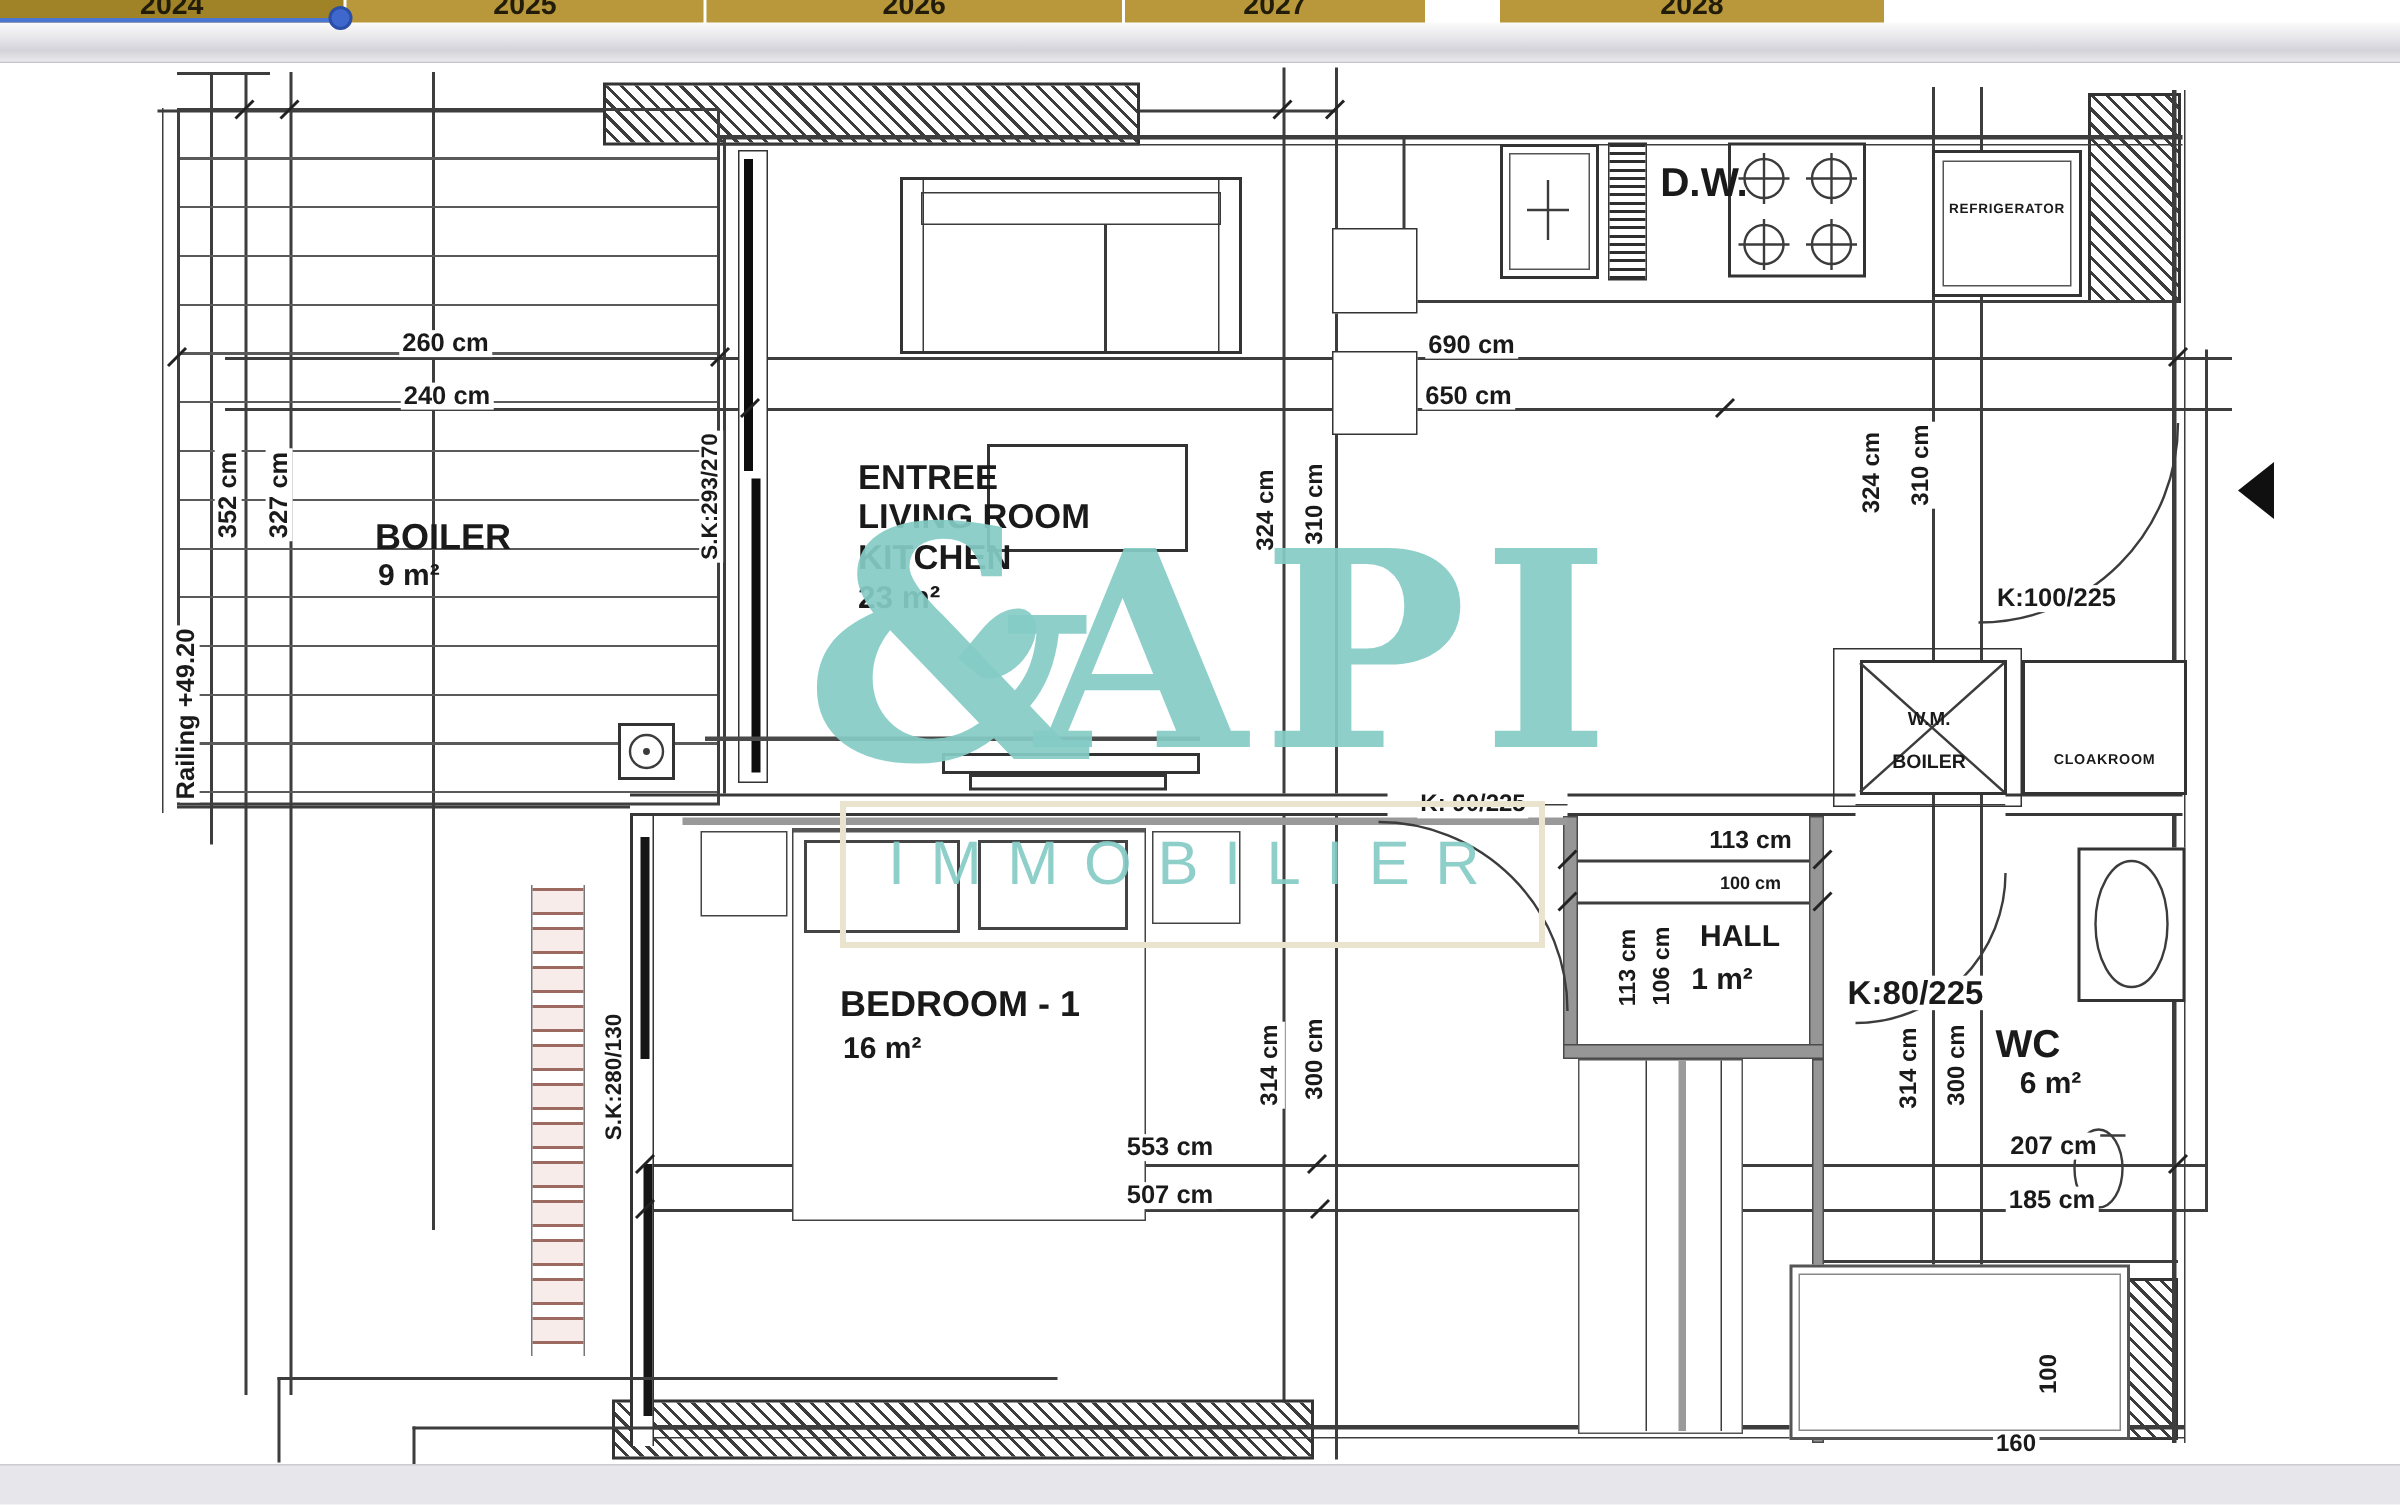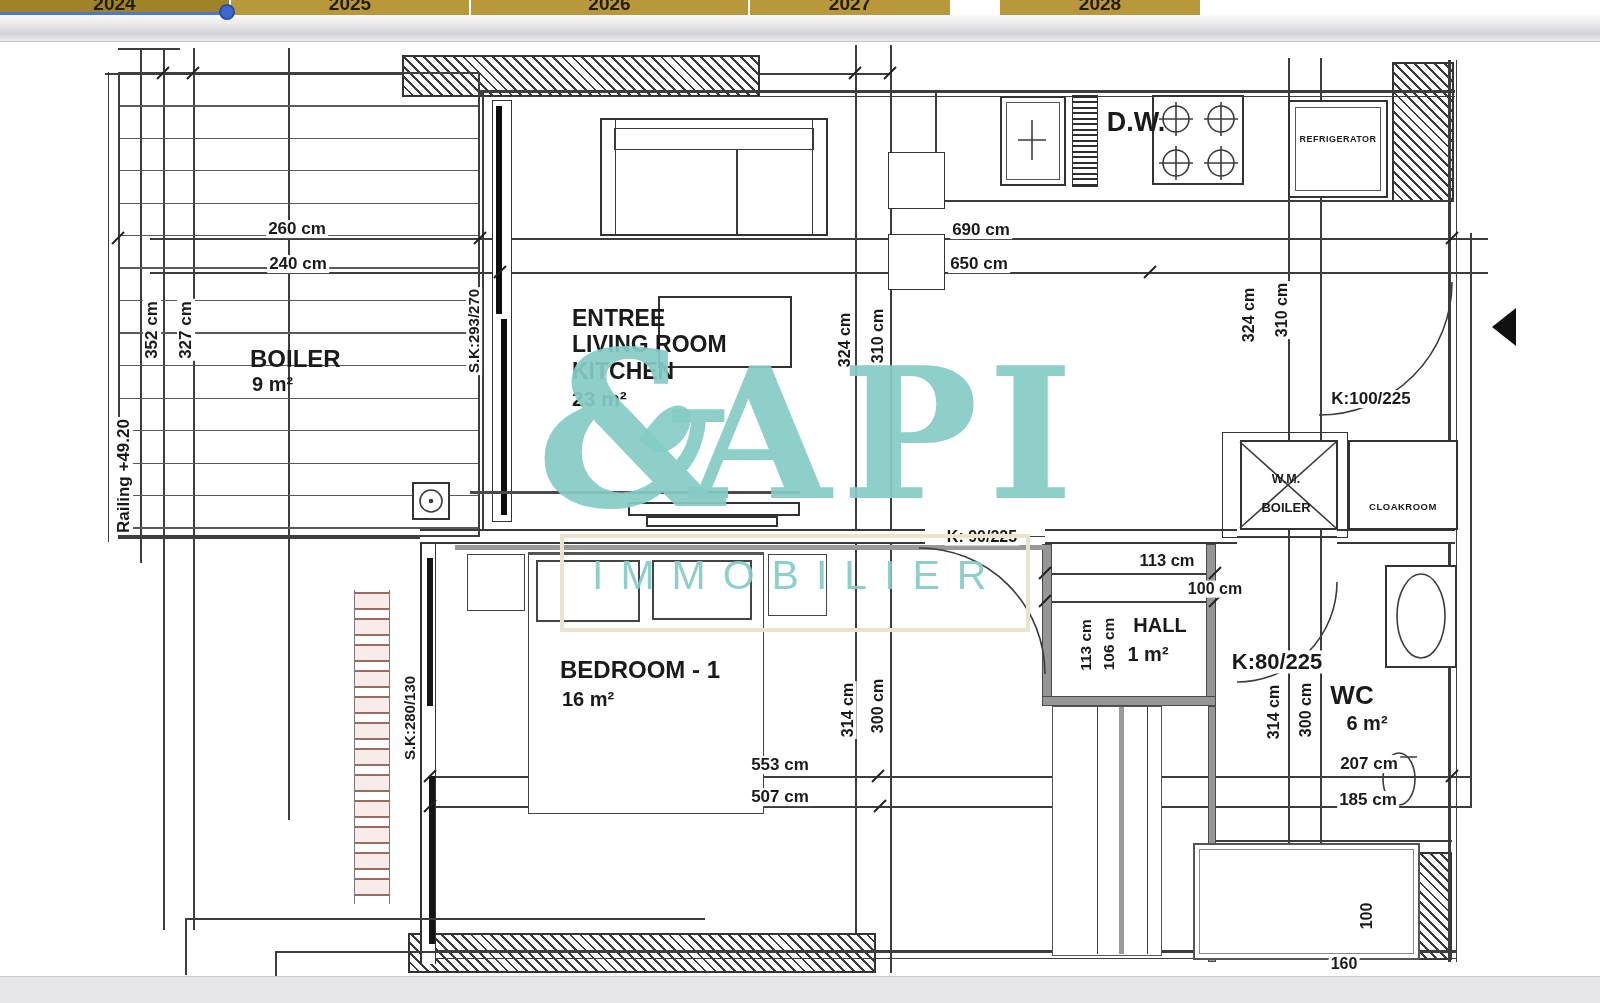--- a/index.html
+++ b/index.html
@@ -51,21 +51,21 @@
     </div>
   <div class="ycell" style="left:231px;width:238px;">
       <span>2025</span>
     </div>
   <div class="ycell" style="left:471px;width:277px;">
       <span>2026</span>
     </div>
   <div class="ycell" style="left:750px;width:200px;">
       <span>2027</span>
     </div>
-  <div class="ycell" style="left:1000px;width:200px;">
+  <div class="ycell" style="left:1000px;width:256px;">
       <span>2028</span>
     </div>
 </div>
 <div id="blueline"></div>
 <div id="bluedot"></div>
 <div id="topstrip"></div>
 <div id="bottomstrip"></div>
 
 <div id="plan" class="abs" style="left:0;top:0;width:1600px;height:1003px;z-index:1;">
 
@@ -242,21 +242,21 @@
 <div class="lbl" style="left:1371px;top:399px;">K:100/225</div>
 
 <div class="lbl nobg" style="left:1136px;top:122px;font-size:27px;">D.W.</div>
 <div class="lbl nobg" style="left:1338px;top:140px;font-size:9px;letter-spacing:.5px;">REFRIGERATOR</div>
 <div class="lbl nobg" style="left:1286px;top:480px;font-size:12.5px;">W.M.</div>
 <div class="lbl nobg" style="left:1286px;top:508px;font-size:13px;">BOILER</div>
 <div class="lbl nobg" style="left:1403px;top:507px;font-size:9.5px;letter-spacing:.5px;">CLOAKROOM</div>
 
 <div class="lbl" style="left:982px;top:537px;font-size:16px;">K: 90/225</div>
 <div class="lbl" style="left:1167px;top:561px;font-size:16.5px;">113 cm</div>
-<div class="lbl" style="left:1215px;top:589px;font-size:16px;text-align:center;">100 cm</div>
+<div class="lbl" style="left:1167px;top:589px;font-size:12px;text-align:center;">100 cm</div>
 <div class="lbl nobg" style="left:1160px;top:625px;font-size:20px;">HALL</div>
 <div class="lbl nobg" style="left:1148px;top:654px;font-size:20px;">1 m²</div>
 <div class="lbl rot" style="left:1086px;top:645px;font-size:15.5px;">113 cm</div>
 <div class="lbl rot" style="left:1109px;top:644px;font-size:15.5px;">106 cm</div>
 
 <div class="lbl" style="left:1277px;top:622px;font-size:22px;margin-top:40px;">K:80/225</div>
 <div class="lbl nobg" style="left:1352px;top:696px;font-size:26px;">WC</div>
 <div class="lbl nobg" style="left:1367px;top:723px;font-size:20px;">6 m²</div>
 <div class="lbl" style="left:1369px;top:764px;">207 cm</div>
 <div class="lbl" style="left:1368px;top:800px;">185 cm</div>

